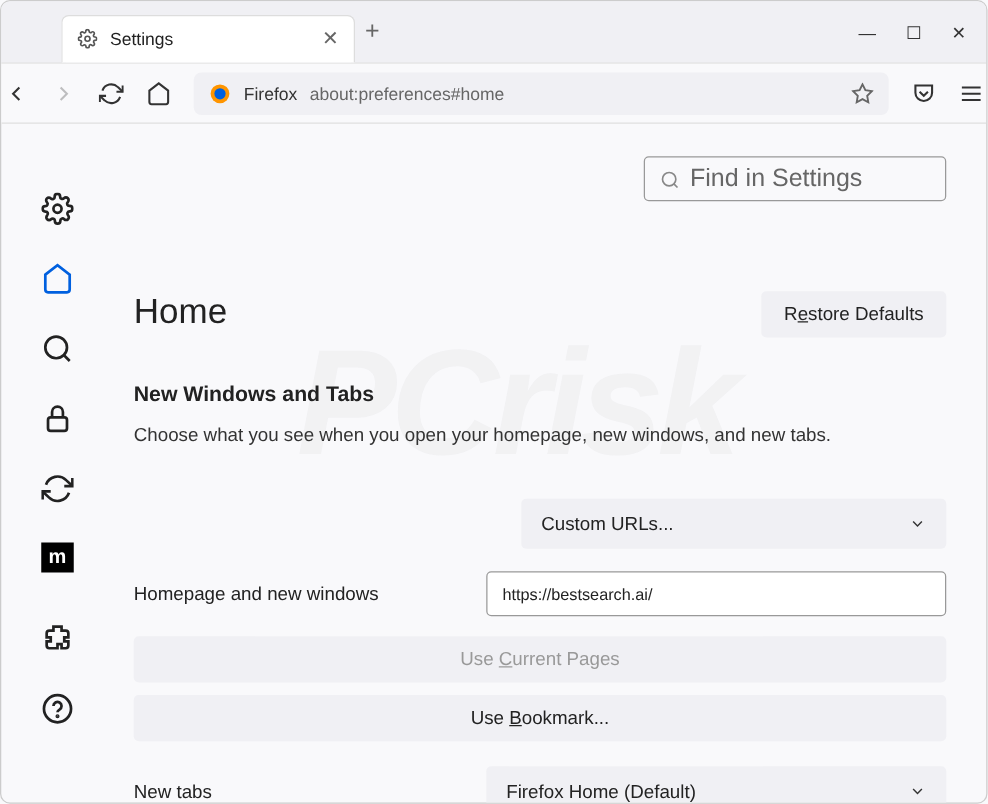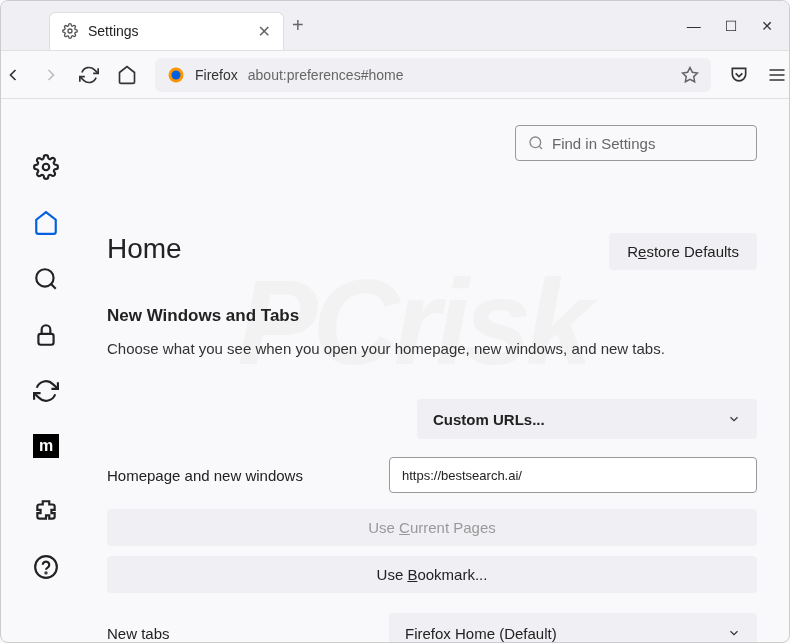--- a/index.html
+++ b/index.html
@@ -32,30 +32,30 @@
     .container { display: flex; height: calc(100% - 98px); position: relative; z-index: 1; }
     
     
     .sidebar { width: 90px; display: flex; flex-direction: column; align-items: center; padding-top: 55px; gap: 30px; }
     .side-icon { width: 26px; height: 26px; display: flex; align-items: center; justify-content: center; color: #222; }
     .side-icon.active { color: #0060df; }
     .side-m { background: #000; color: #fff; width: 26px; height: 24px; display: flex; align-items: center; justify-content: center; font-weight: bold; font-size: 16px; }
     
     
     .main { flex: 1; padding: 26px 32px 0 16px; }
-    .search-box { float: right; width: 242px; height: 36px; border: 1px solid #999; border-radius: 4px; display: flex; align-items: center; padding: 0 12px; gap: 8px; color: #666; font-size: 15px; }
+    .search-box { float: right; width: 242px; height: 36px; border: 1px solid #999; border-radius: 4px; display: flex; align-items: center; padding: 0 12px; gap: 8px; color: #666; font-size: 20px; }
     .page-title { font-size: 28px; color: #222; margin-top: 72px; font-weight: 500; }
     .restore-btn { float: right; background: #f0f0f4; border: none; border-radius: 4px; padding: 10px 18px; font-size: 15px; color: #222; margin-top: 72px; }
     .restore-btn .ul { text-decoration: underline; }
     .section-title { font-size: 17px; font-weight: 600; margin-top: 36px; color: #222; }
     .section-desc { font-size: 15px; color: #333; margin-top: 12px; line-height: 1.4; }
     
     .form-area { margin-top: 40px; }
     .dropdown { background: #f0f0f4; border-radius: 4px; height: 40px; display: flex; align-items: center; padding: 0 16px; font-size: 15px; color: #222; justify-content: space-between; }
-    .dropdown.right { width: 340px; float: right; font-weight: bold; }
+    .dropdown.right { width: 340px; float: right; }
     .row { display: flex; align-items: center; margin-top: 18px; gap: 12px; }
     .row-label { font-size: 15px; color: #222; flex: 0 0 270px; }
     .url-input { flex: 1; height: 36px; border: 1px solid #999; border-radius: 4px; padding: 0 12px; font-size: 13px; color: #222; background: #fff; }
     .btn-row { display: flex; justify-content: flex-end; gap: 10px; margin-top: 16px; flex-direction: column; }
     .btn-gray { background: #f0f0f4; border: none; border-radius: 4px; padding: 10px 18px; font-size: 15px; color: #222; }
     .btn-gray.disabled { color: #999; }
     .ul { text-decoration: underline; }
     .clear { clear: both; }
     svg { width: 100%; height: 100%; }
   </style>

